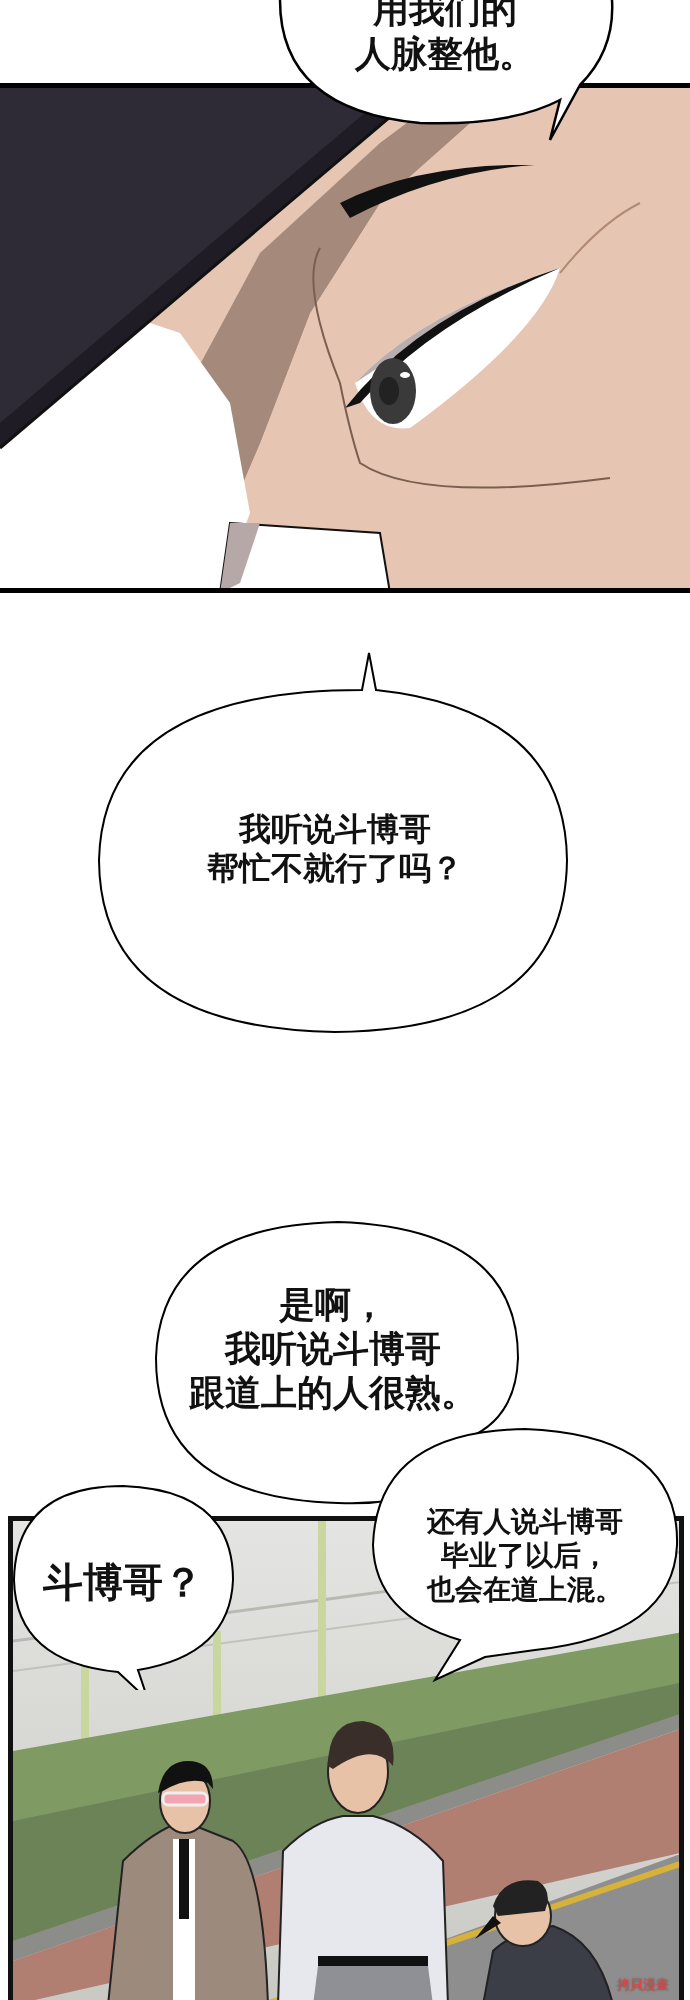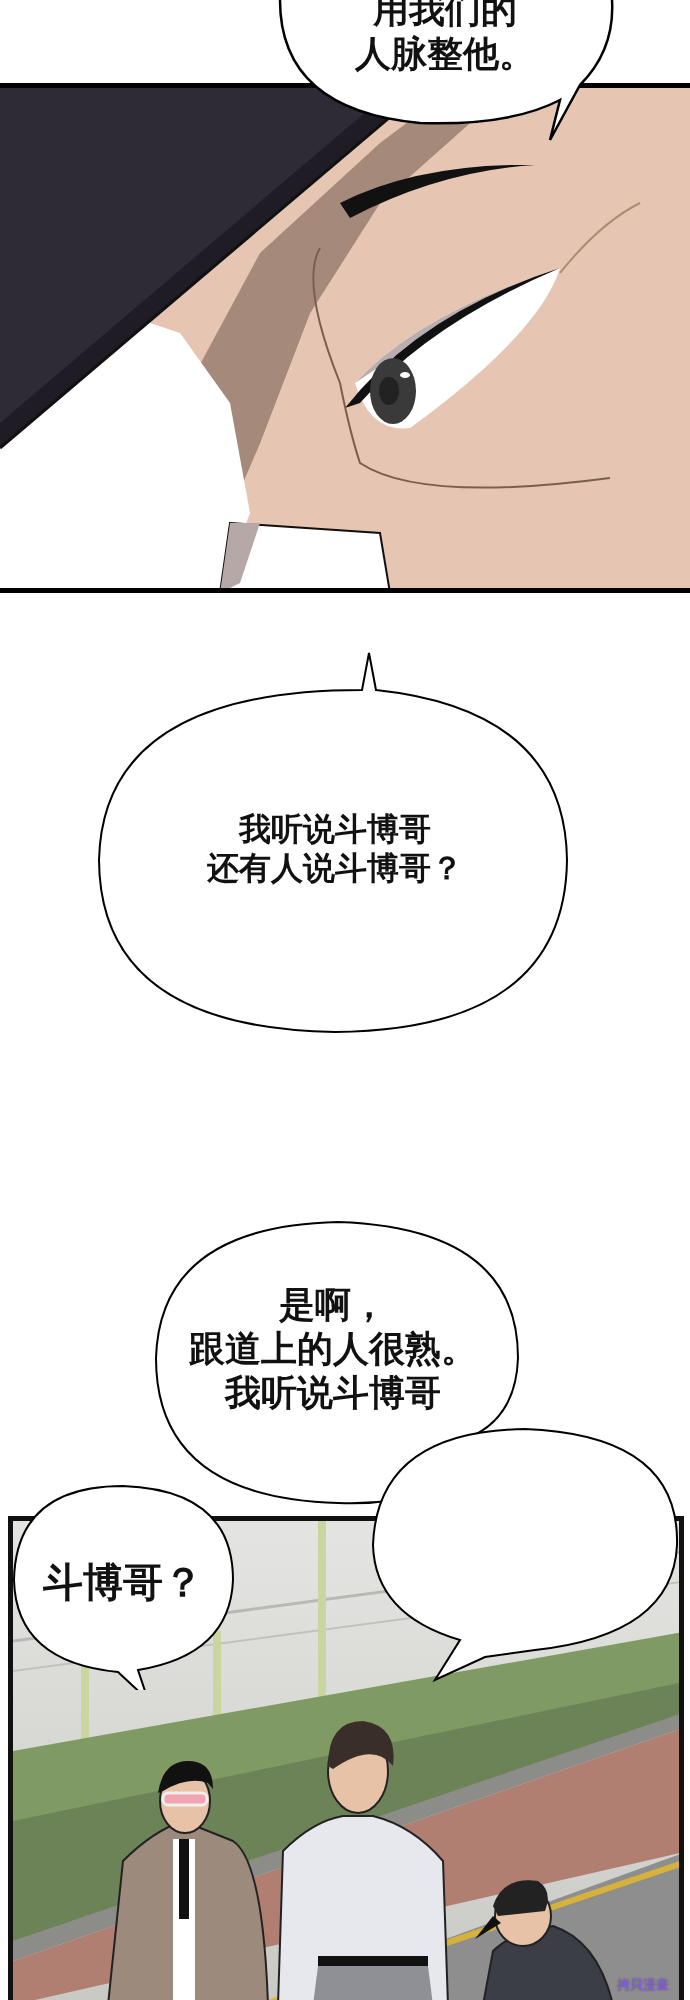--- a/index.html
+++ b/index.html
@@ -4,21 +4,21 @@
   <style>
     html, body { margin: 0; padding: 0; background: #ffffff; }
     body { width: 690px; height: 2000px; position: relative; overflow: hidden;
       font-family: "DejaVu Sans", "Liberation Sans", sans-serif; }
     .abs { position: absolute; }
     .panel { position: absolute; overflow: hidden; box-sizing: border-box; }
     .bubble-text { position: absolute; text-align: center; color: #111;
       font-weight: bold; font-family: "DejaVu Sans", sans-serif; line-height: 1.22; white-space: nowrap; }
     .bubble-text div { display: block; }
     svg { display: block; }
-    .watermark { position: absolute; right: 10px; bottom: 6px; color: #8b5cf6; font-size: 13px;
+    .watermark { position: absolute; right: 10px; bottom: 6px; color: #ef4444; font-size: 13px;
       font-family: "DejaVu Sans", sans-serif; text-shadow: 0 0 2px rgba(0,0,0,0.5); margin-left: 23px; }
   </style>
 </head>
 <body>
 
 <div class="panel" style="left:0; top:83px; width:690px; height:510px;">
   <svg width="690" height="510" viewBox="0 0 690 510">
     <rect x="0" y="0" width="690" height="510" fill="#e6c6b2"></rect>
 
     <polygon points="200,510 230,430 260,360 310,230 380,120 470,40 520,0 460,0 380,60 260,170 190,300 170,510" fill="#a58a7c"></polygon>
@@ -58,21 +58,21 @@
     <div>人脉整他。</div>
   </div>
 </div>
 
 <div class="abs" style="left:95px; top:650px; width:480px; height:385px;">
   <svg width="480" height="385" viewBox="0 0 480 385">
     <path d="M267,40 L274,3 L281,40 Q470,60 472,210 Q470,380 240,382 Q5,378 4,210 Q8,40 267,40 Z" fill="#ffffff" stroke="#000" stroke-width="2"></path>
   </svg>
   <div class="bubble-text" style="left:0; width:480px; top:160px; font-size:32px;">
     <div>我听说斗博哥</div>
-    <div>还有人说斗博哥？</div>
+    <div>帮忙不就行了吗？</div>
   </div>
 </div>
 
 <div class="panel" style="left:8px; top:1516px; width:676px; height:484px; border:5px solid #111; border-bottom:none;">
   <svg width="676" height="484" viewBox="0 0 676 484">
     <defs>
       <linearGradient id="fog" x1="0" y1="0" x2="0" y2="1">
         <stop offset="0" stop-color="#e4e4e2"></stop>
         <stop offset="1" stop-color="#c9c9c4"></stop>
       </linearGradient>
@@ -116,31 +116,36 @@
   </svg>
   <div class="watermark">拷貝漫畫</div>
 </div>
 
 <div class="abs" style="left:148px; top:1218px; width:385px; height:300px;">
   <svg width="385" height="300" viewBox="0 0 385 300">
     <path d="M190,4 Q370,10 370,140 Q368,200 320,220 L385,215 Q300,290 190,285 Q8,280 8,140 Q12,8 190,4 Z" fill="#ffffff" stroke="#000" stroke-width="2"></path>
   </svg>
   <div class="bubble-text" style="left:0; width:370px; top:65px; font-size:36px;">
     <div>是啊，</div>
+    <div>我听说斗博哥</div>
     <div>跟道上的人很熟。</div>
-    <div>我听说斗博哥</div>
   </div>
 </div>
 
 <div class="abs" style="left:8px; top:1480px; width:230px; height:210px;">
   <svg width="230" height="210" viewBox="0 0 230 210">
     <path d="M115,6 Q225,10 225,100 Q222,175 130,190 L140,220 L110,192 Q8,182 6,100 Q8,6 115,6 Z" fill="#ffffff" stroke="#000" stroke-width="2"></path>
   </svg>
   <div class="bubble-text" style="left:0; width:230px; top:78px; font-size:40px;">
     <div>斗博哥？</div>
   </div>
 </div>
 
 <div class="abs" style="left:365px; top:1425px; width:320px; height:260px;">
   <svg width="320" height="260" viewBox="0 0 320 260">
     <path d="M160,4 Q315,10 312,120 Q308,210 170,225 L120,232 L70,255 L95,215 Q10,190 8,120 Q12,6 160,4 Z" fill="#ffffff" stroke="#000" stroke-width="2"></path>
   </svg>
+  <div class="bubble-text" style="left:0; width:320px; top:80px; font-size:28px;">
+    <div>还有人说斗博哥</div>
+    <div>毕业了以后，</div>
+    <div>也会在道上混。</div>
+  </div>
 </div>
 
 </body></html>

